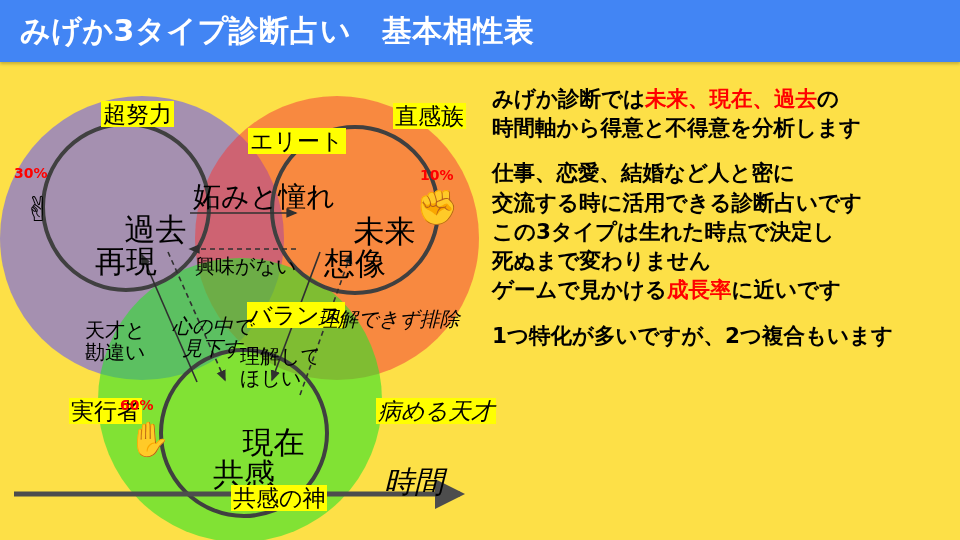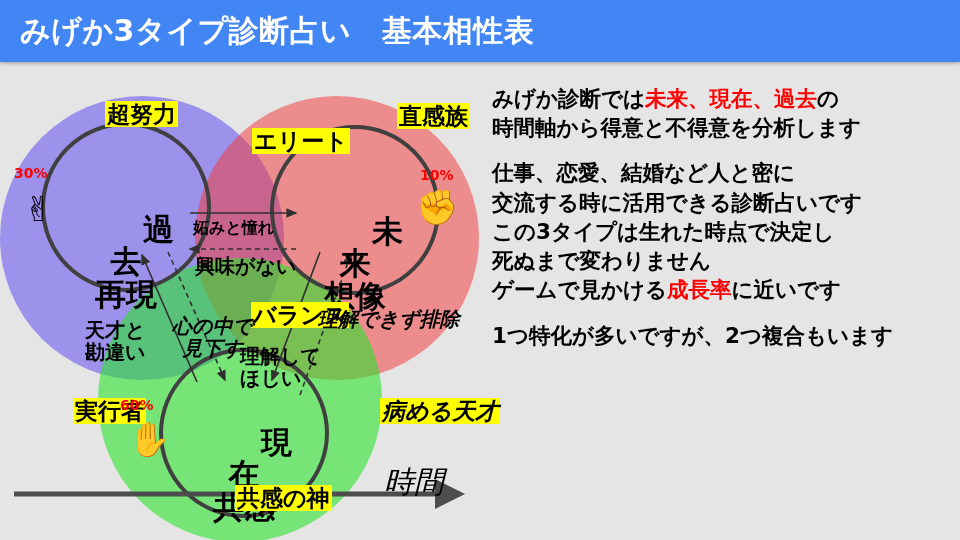--- a/index.html
+++ b/index.html
@@ -4,21 +4,21 @@
 <style>
   html, body {
     margin: 0;
     padding: 0;
     background: #ffffff;
   }
   #page {
     position: relative;
     width: 960px;
     height: 540px;
-    background: #e5e5e5;
+    background: #fde047;
     overflow: hidden;
     font-family: "DejaVu Sans", "Liberation Sans", sans-serif;
   }
 
   
   #title-bar {
     position: absolute;
     left: 0; top: 0;
     width: 960px;
     height: 62px;
@@ -44,21 +44,21 @@
     width: 490px;
     height: 478px;
   }
   #venn-svg { position: absolute; left: 0; top: 0; }
 
   .ovl {
     position: absolute;
     white-space: pre;
     line-height: 1.12;
     color: #000000;
-    font-weight: bold;
+    font-weight: normal;
   }
   .hl {
     background: #ffff00;
     padding: 0 2px;
   }
   .ital { font-style: italic; }
   .pct {
     color: #ff0000;
     font-weight: bold;
     font-size: 14px;
@@ -179,21 +179,21 @@
     </div>
 
     <div class="ovl pct" style="left:14px; top:104px;">30%</div>
     <div class="ovl pct" style="left:420px; top:106px;">10%</div>
     <div class="ovl pct" style="left:120px; top:336px;">60%</div>
 
     <div class="ovl emoji" style="left:24px; top:128px;">✌</div>
     <div class="ovl emoji" style="left:416px; top:126px;">✊</div>
     <div class="ovl emoji" style="left:128px; top:358px;">✋</div>
 
-    <div class="ovl" style="left:193px; top:119px; font-size:16px;margin-top:38px;">妬みと憧れ</div>
+    <div class="ovl" style="left:193px; top:119px; font-size:28px;">妬みと憧れ</div>
     <div class="ovl" style="left:195px; top:193px; font-size:20px;">興味がない</div>
     <div class="ovl" style="left:85px; top:257px; font-size:20px; text-align:center; white-space:pre-line;">天才と
 勘違い</div>
     <div class="ovl ital" style="left:172px; top:253px; font-size:20px; text-align:center; white-space:pre-line;">心の中で
 見下す</div>
     <div class="ovl" style="left:240px; top:283px; font-size:20px; white-space:pre-line;">理解して
 ほしい</div>
     <div class="ovl ital" style="left:318px; top:246px; font-size:20px;">理解できず排除</div>
 
   </div>

